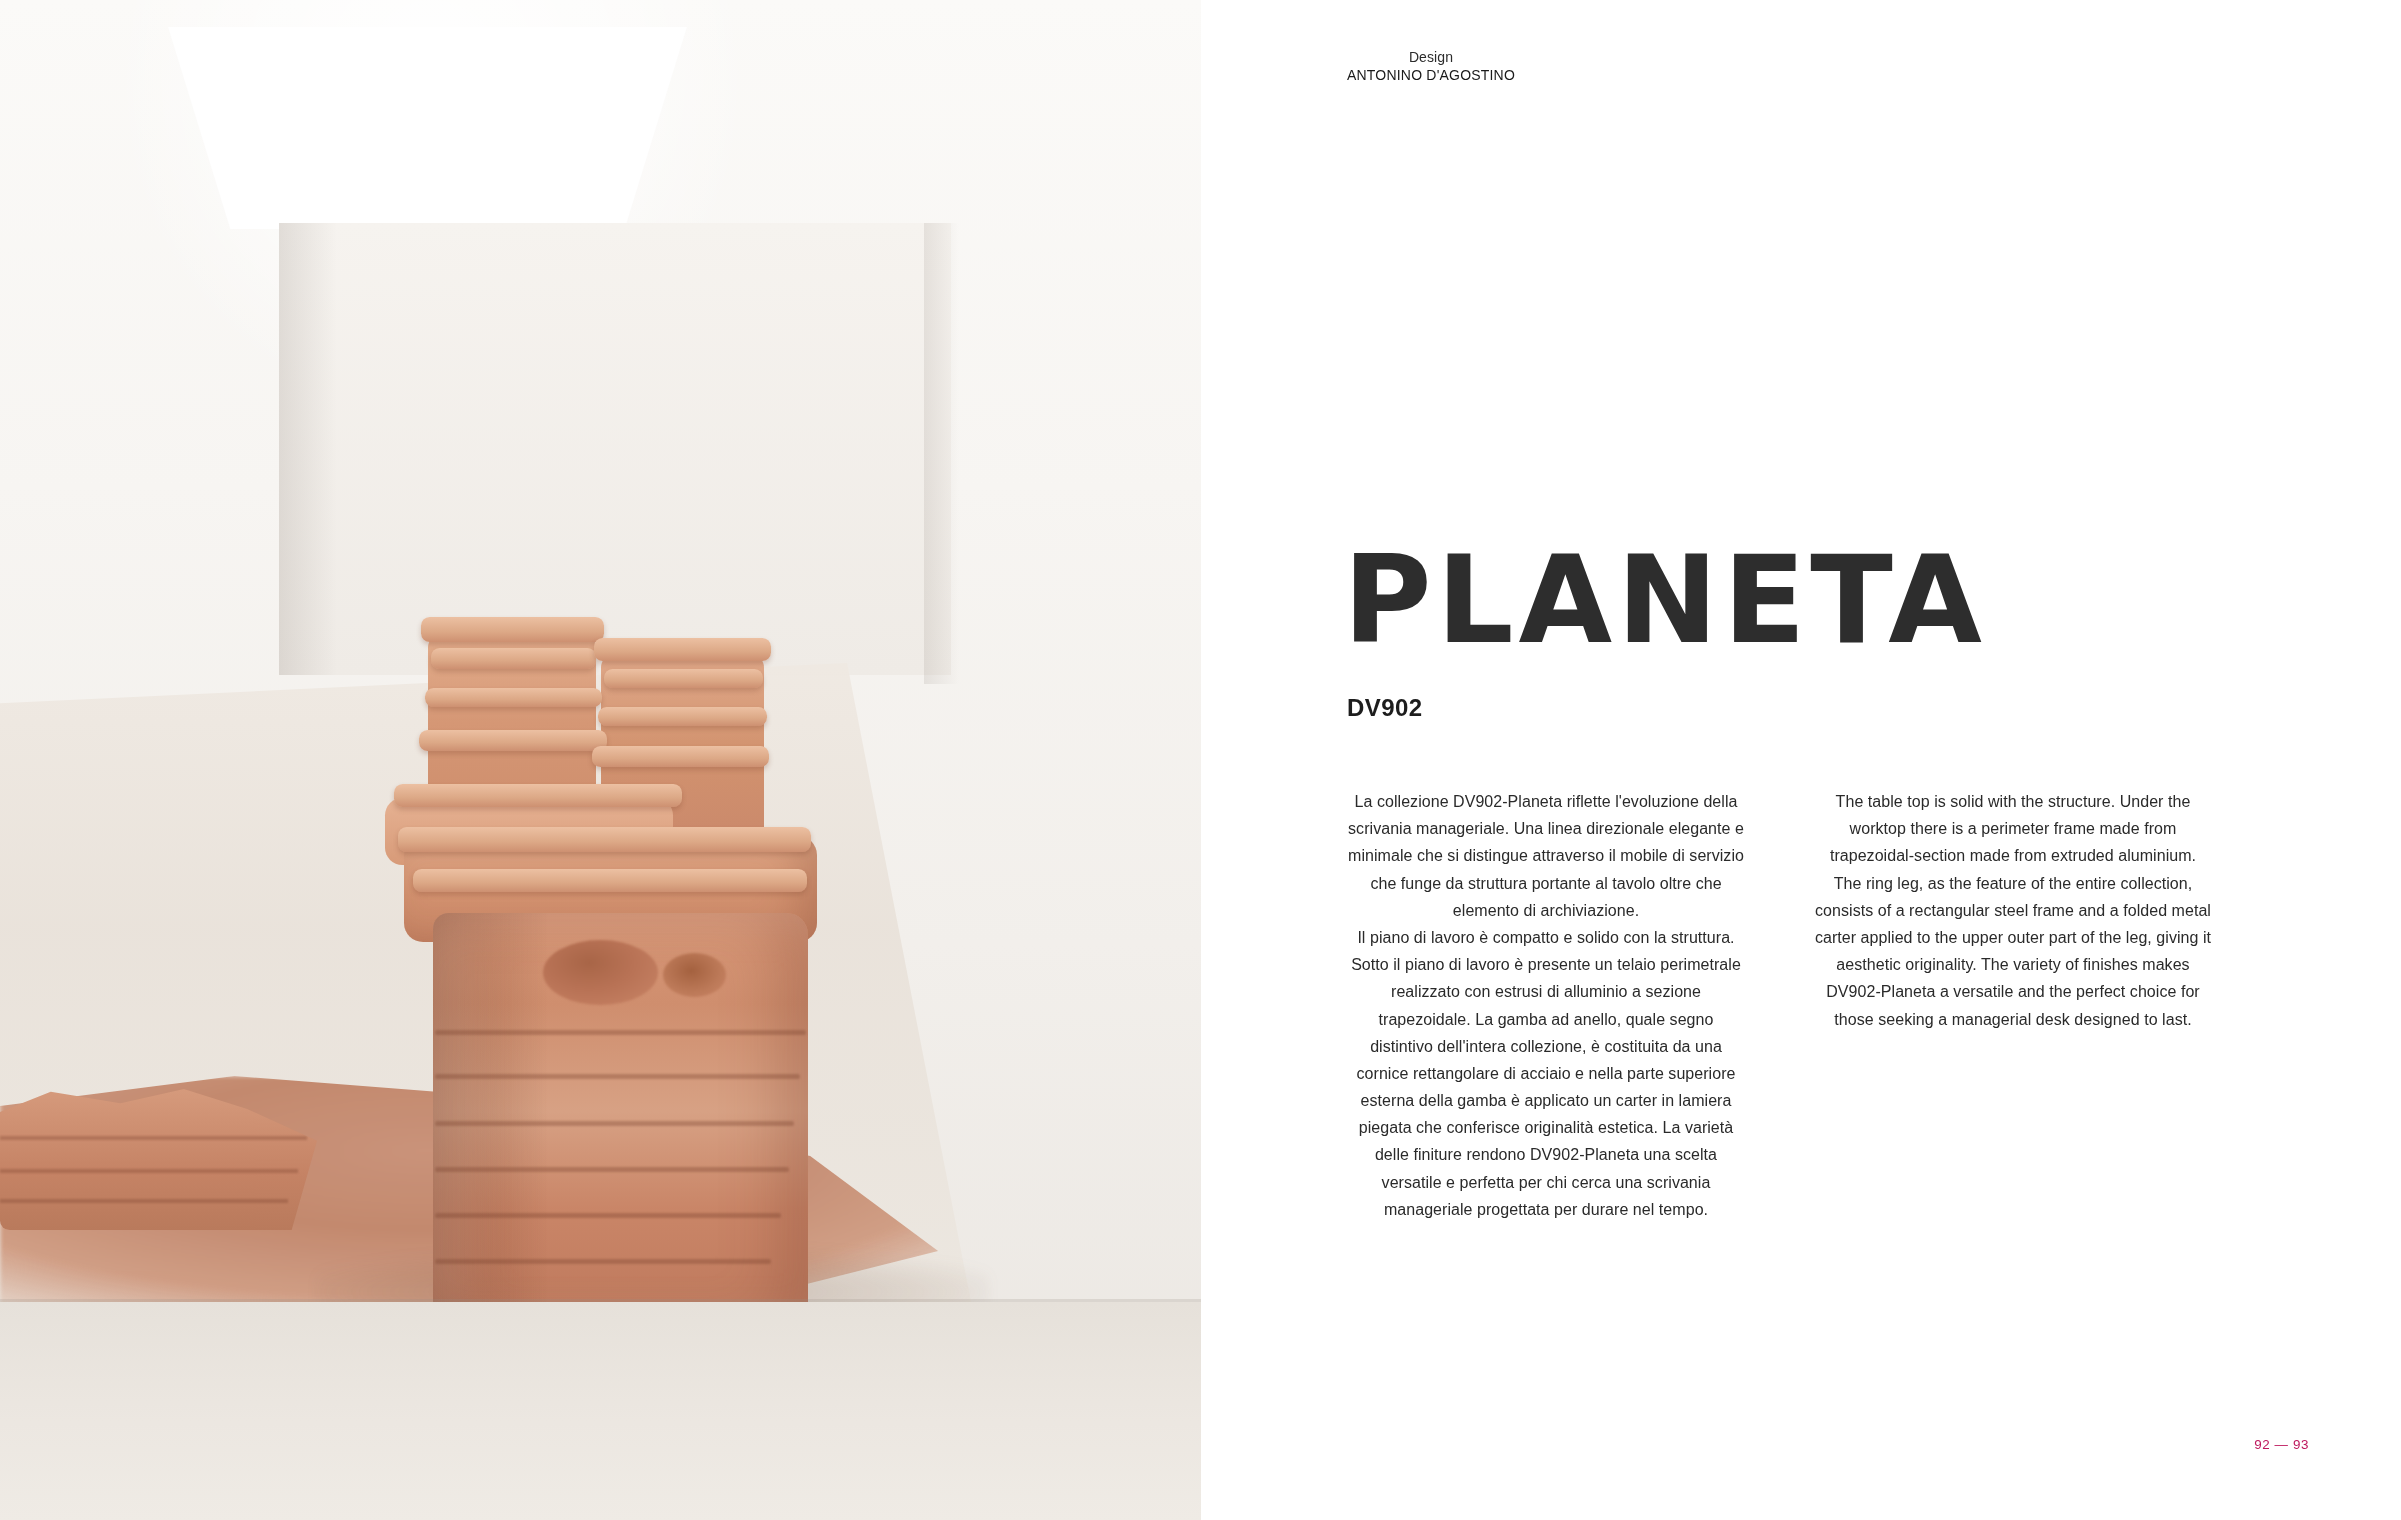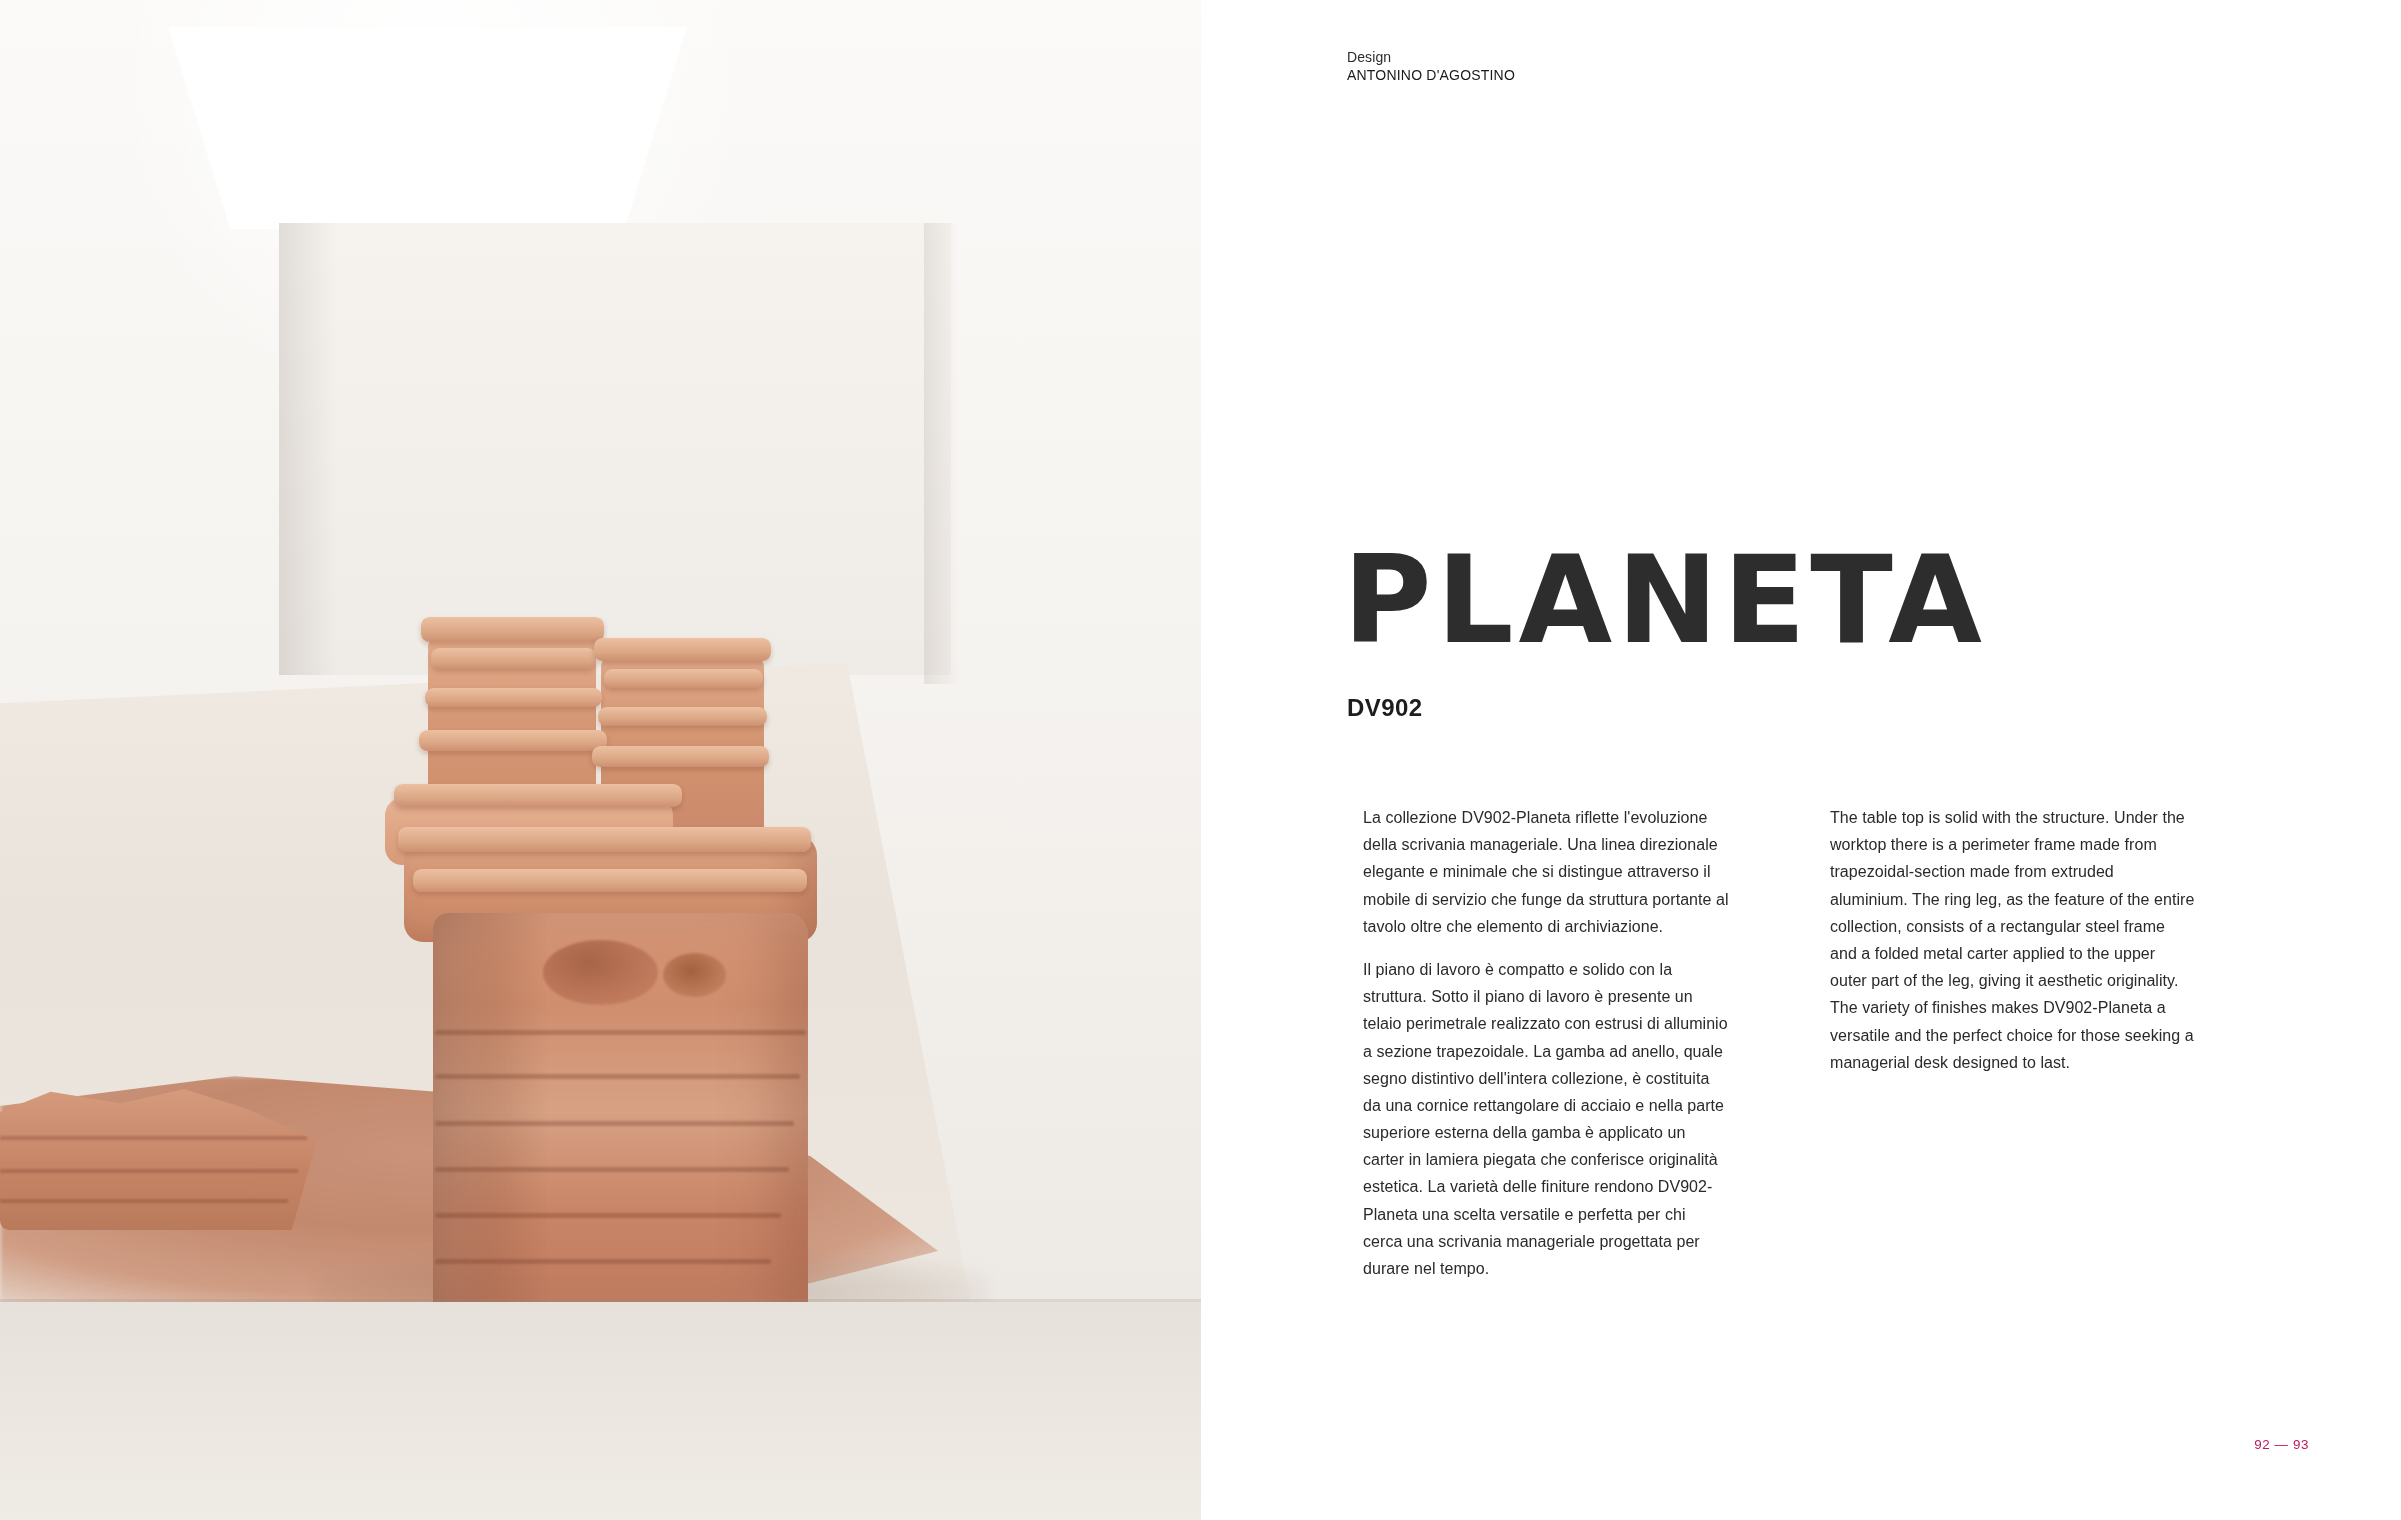--- a/index.html
+++ b/index.html
@@ -251,20 +251,21 @@
     height: 1521px;
     background: rgba(0,0,0,0.06);
   }
 
   
   .page-right {
     position: relative;
     width: 1204px;
     height: 1521px;
     background: #ffffff;
+    text-align: center;
   }
 
   .design-credit {
     position: absolute;
     left: 146px;
     top: 48px;
     line-height: 1.32;
   }
   .design-credit .lbl {
     font-size: 14px;
@@ -309,21 +310,21 @@
     gap: 69px;
   }
   .col {
     width: 398px;
     font-size: 16px;
     line-height: 1.70;
     color: #2a2a2a;
     letter-spacing: 0.05px;
   }
   .col p {
-    margin: 16px;
+    margin: 0;
   }
   .col p + p {
     margin-top: 0;
   }
 
   .folio {
     position: absolute;
     right: 93px;
     bottom: 69px;
     font-size: 13.4px;

